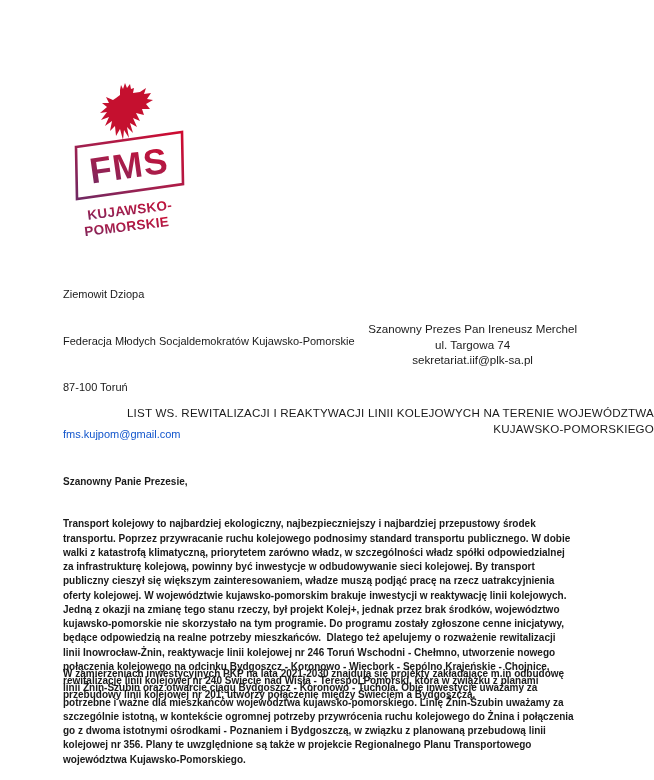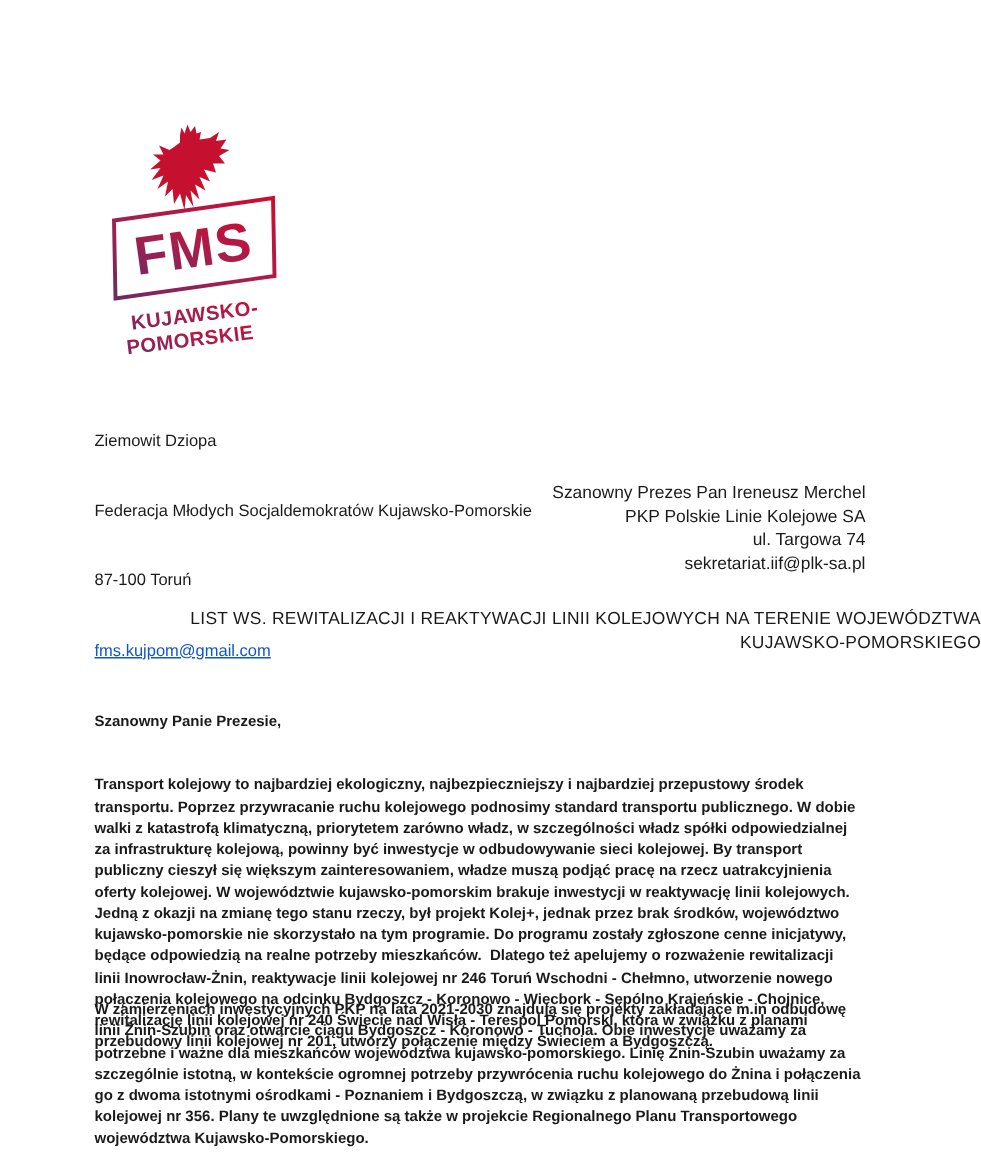--- a/index.html
+++ b/index.html
@@ -10,23 +10,23 @@
     font-family:"Liberation Sans", sans-serif;
     color:#1a1a1a;
     overflow:hidden;
     margin:0 auto;
   }
   .abs{position:absolute;}
   
   .logo{left:70px;top:82px;width:122px;height:154px;}
   
   .sender{left:63px;top:256px;font-size:11px;line-height:15.5px;white-space:pre;}
-  .sender a{color:#1155CC;text-decoration:underline;cursor:pointer;}
+  .sender a{color:#1155CC;cursor:pointer;}
   
-  .recipient{right:77px;top:321px;font-size:11.6px;line-height:15.5px;text-align:right;white-space:pre;}
+  .recipient{right:77px;top:321px;font-size:11.6px;line-height:15.5px;text-align:center;white-space:pre;}
   
   .title{left:0;right:0;top:405px;text-align:right;font-size:11.6px;line-height:16px;letter-spacing:0.2px;white-space:pre;}
   
   .bodytext{left:63px;width:575px;font-size:10px;line-height:14.25px;white-space:pre;font-weight:bold;}
   .para1{top:446px;}
   .para2{top:667px;}
   .line{white-space:pre;}
   svg text{font-family:"Liberation Sans", sans-serif;}
 </style>
 </head>
@@ -55,21 +55,21 @@
     </g>
   </svg>
 
   <div class="abs sender">
     <div>Ziemowit Dziopa</div>
     <div>Federacja Młodych Socjaldemokratów Kujawsko-Pomorskie</div>
     <div>87-100 Toruń</div>
     <div><a>fms.kujpom@gmail.com</a></div>
   </div>
 
-  <div class="abs recipient"><div class="line">Szanowny Prezes Pan Ireneusz Merchel</div><div class="line">PKP Polskie Linie Kolejowe SA</div><div class="line">ul. Targowa 74</div><div class="line">sekretariat.iif@plk-sa.pl</div></div>
+  <div class="abs recipient"><div class="line">Szanowny Prezes Pan Ireneusz Merchel</div><div class="line">ul. Targowa 74</div><div class="line">sekretariat.iif@plk-sa.pl</div></div>
 
   <div class="abs title"><div class="line">LIST WS. REWITALIZACJI I REAKTYWACJI LINII KOLEJOWYCH NA TERENIE WOJEWÓDZTWA</div><div class="line">KUJAWSKO-POMORSKIEGO</div></div>
 
   <div class="abs bodytext para1">
     <div class="line">Szanowny Panie Prezesie,</div>
     <div><div class="line">Transport kolejowy to najbardziej ekologiczny, najbezpieczniejszy i najbardziej przepustowy środek</div><div class="line">transportu. Poprzez przywracanie ruchu kolejowego podnosimy standard transportu publicznego. W dobie</div><div class="line">walki z katastrofą klimatyczną, priorytetem zarówno władz, w szczególności władz spółki odpowiedzialnej</div><div class="line">za infrastrukturę kolejową, powinny być inwestycje w odbudowywanie sieci kolejowej. By transport</div><div class="line">publiczny cieszył się większym zainteresowaniem, władze muszą podjąć pracę na rzecz uatrakcyjnienia</div><div class="line">oferty kolejowej. W województwie kujawsko-pomorskim brakuje inwestycji w reaktywację linii kolejowych.</div><div class="line">Jedną z okazji na zmianę tego stanu rzeczy, był projekt Kolej+, jednak przez brak środków, województwo</div><div class="line">kujawsko-pomorskie nie skorzystało na tym programie. Do programu zostały zgłoszone cenne inicjatywy,</div><div class="line">będące odpowiedzią na realne potrzeby mieszkańców.  Dlatego też apelujemy o rozważenie rewitalizacji</div><div class="line">linii Inowrocław-Żnin, reaktywacje linii kolejowej nr 246 Toruń Wschodni - Chełmno, utworzenie nowego</div><div class="line">połączenia kolejowego na odcinku Bydgoszcz - Koronowo - Więcbork - Sępólno Krajeńskie - Chojnice,</div><div class="line">rewitalizację linii kolejowej nr 240 Świecie nad Wisłą - Terespol Pomorski, która w związku z planami</div><div class="line">przebudowy linii kolejowej nr 201, utworzy połączenie między Świeciem a Bydgoszczą.</div></div>
   </div>
 
   <div class="abs bodytext para2"><div class="line">W zamierzeniach inwestycyjnych PKP na lata 2021-2030 znajdują się projekty zakładające m.in odbudowę</div><div class="line">linii Żnin-Szubin oraz otwarcie ciągu Bydgoszcz - Koronowo - Tuchola. Obie inwestycje uważamy za</div><div class="line">potrzebne i ważne dla mieszkańców województwa kujawsko-pomorskiego. Linię Żnin-Szubin uważamy za</div><div class="line">szczególnie istotną, w kontekście ogromnej potrzeby przywrócenia ruchu kolejowego do Żnina i połączenia</div><div class="line">go z dwoma istotnymi ośrodkami - Poznaniem i Bydgoszczą, w związku z planowaną przebudową linii</div><div class="line">kolejowej nr 356. Plany te uwzględnione są także w projekcie Regionalnego Planu Transportowego</div><div class="line">województwa Kujawsko-Pomorskiego.</div></div>
 

